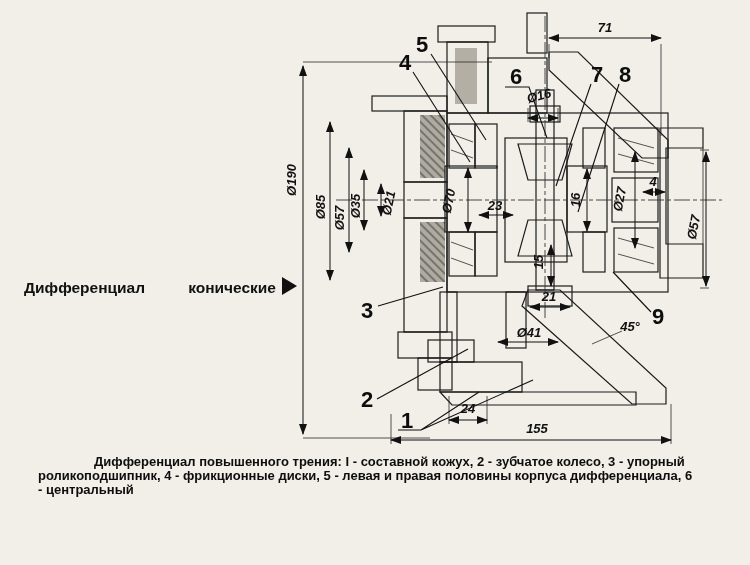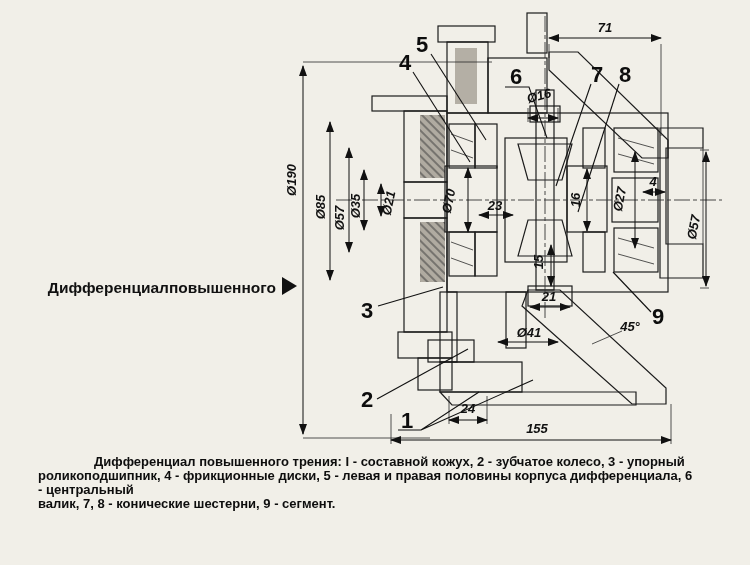--- a/index.html
+++ b/index.html
@@ -1,21 +1,21 @@
 <!DOCTYPE html>
 <html><head>
 <meta charset="utf-8">
 <style>
   html,body{margin:0;padding:0;}
   body{font-family:"Liberation Sans",sans-serif;}
   #stage{position:relative;width:750px;height:565px;background:#f1efe8;overflow:hidden;}
   
   .title-block{position:absolute;left:12px;top:279px;width:264px;color:#111;
     font-weight:bold;font-size:15.5px;line-height:17px;}
-  .title-line1{display:flex;justify-content:flex-end;margin-left:12px;}
+  .title-line1{display:flex;justify-content:space-between;margin-left:12px;}
   .pointer-arrow{position:absolute;left:282px;top:277px;width:0;height:0;
     border-left:15px solid #111;border-top:9px solid transparent;border-bottom:9px solid transparent;}
   
   .caption{position:absolute;left:38px;top:455px;width:660px;color:#0d0d0d;
     font-weight:bold;font-size:13px;line-height:14px;}
   .caption .l1{text-indent:56px;}
   
   .watermark{position:absolute;right:12px;bottom:6px;text-align:right;color:#1a1a1a;
     font-size:13px;line-height:15px;}
   
@@ -29,21 +29,21 @@
   .call-t{font:bold 22px "Liberation Sans",sans-serif;fill:#0d0d0d;}
 </style>
 </head>
 <body>
 
 <div id="stage">
 
   <div class="title-block">
     <div class="title-line1">
       <span>Дифференциал</span>
-      <span>повышенного</span>
+      <span>конические</span>
     </div>
   </div>
   <div class="pointer-arrow"></div>
 
   <svg width="750" height="565" viewBox="0 0 750 565">
     <defs>
       <pattern id="h1" width="6" height="6" patternUnits="userSpaceOnUse" patternTransform="rotate(45)">
         <line x1="1" y1="0" x2="1" y2="6" stroke="#3b3b3b" stroke-width="1"></line>
       </pattern>
       <pattern id="h2" width="6" height="6" patternUnits="userSpaceOnUse" patternTransform="rotate(-45)">
@@ -207,17 +207,16 @@
       <text class="call-t" text-anchor="middle" x="367" y="318">3</text>
       <text class="call-t" text-anchor="middle" x="658" y="324">9</text>
       <text class="call-t" text-anchor="middle" x="367" y="407">2</text>
       <text class="call-t" text-anchor="middle" x="407" y="428">1</text>
     </g>
   </svg>
 
   <div class="caption">
     <div class="l1">Дифференциал повышенного трения: I - составной кожух, 2 - зубчатое колесо, 3 - упорный</div>
     <div>роликоподшипник, 4 - фрикционные диски, 5 - левая и правая половины корпуса дифференциала, 6 - центральный</div>
-    <div>валик, 7, 8 - конические шестерни, 9 - сегмент.</div>
   </div>
 
 
 </div>
 
 </body></html>

